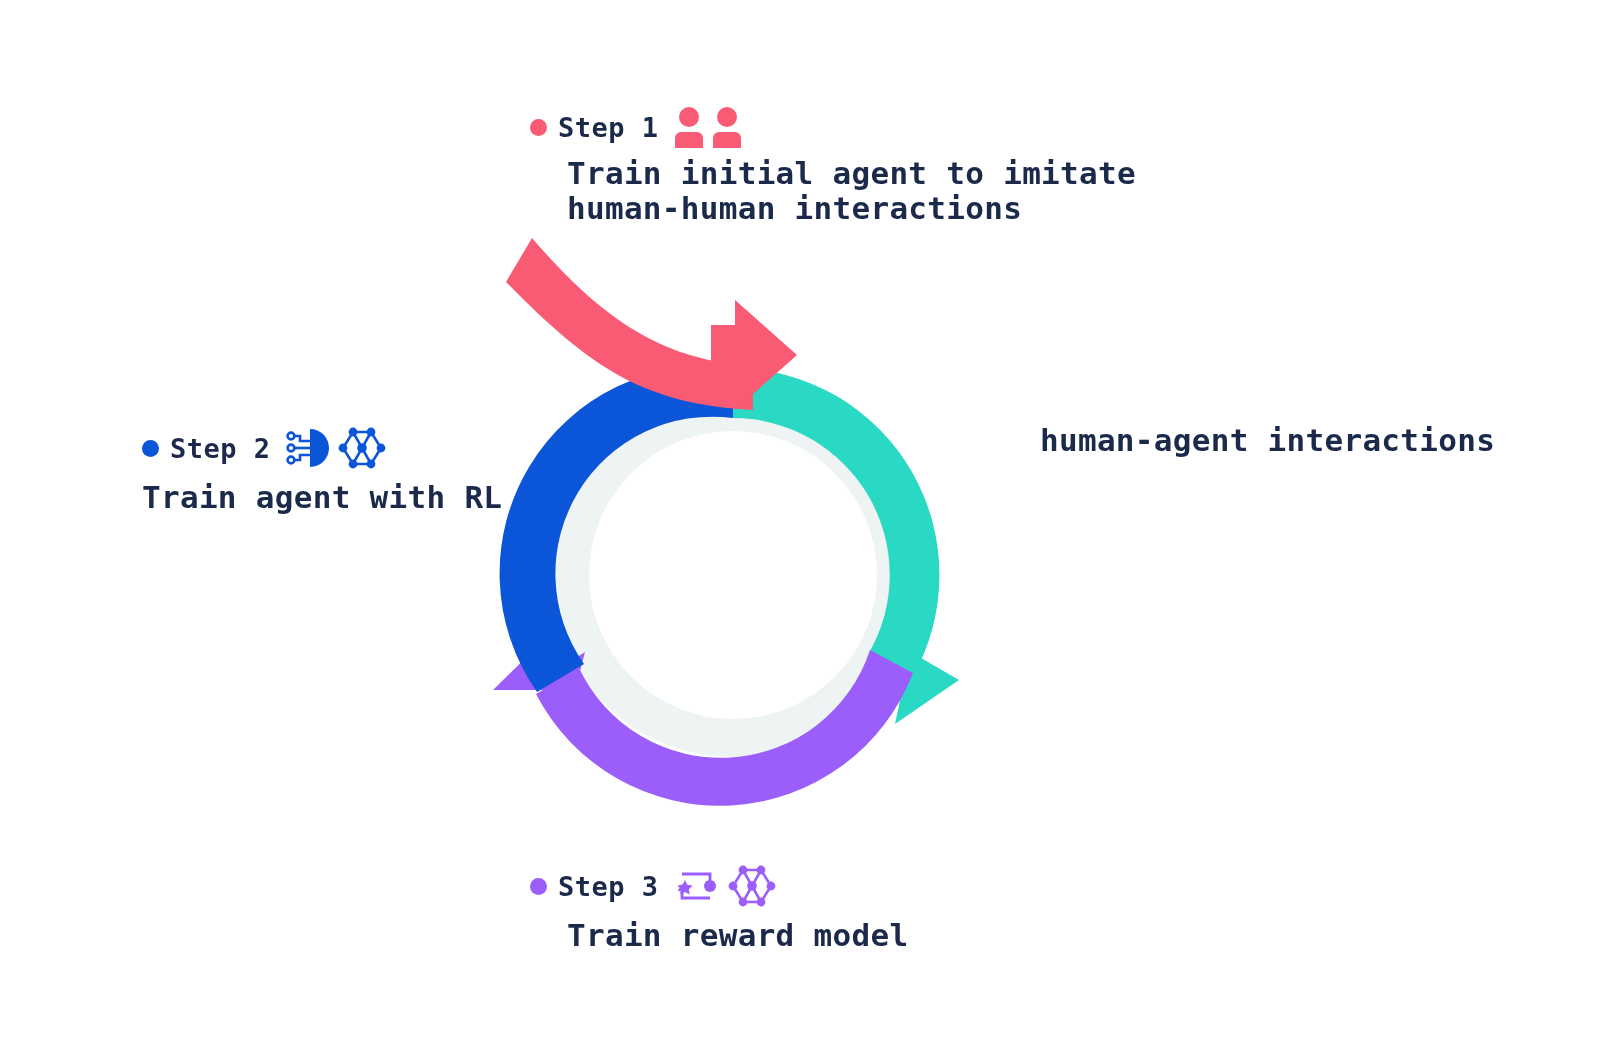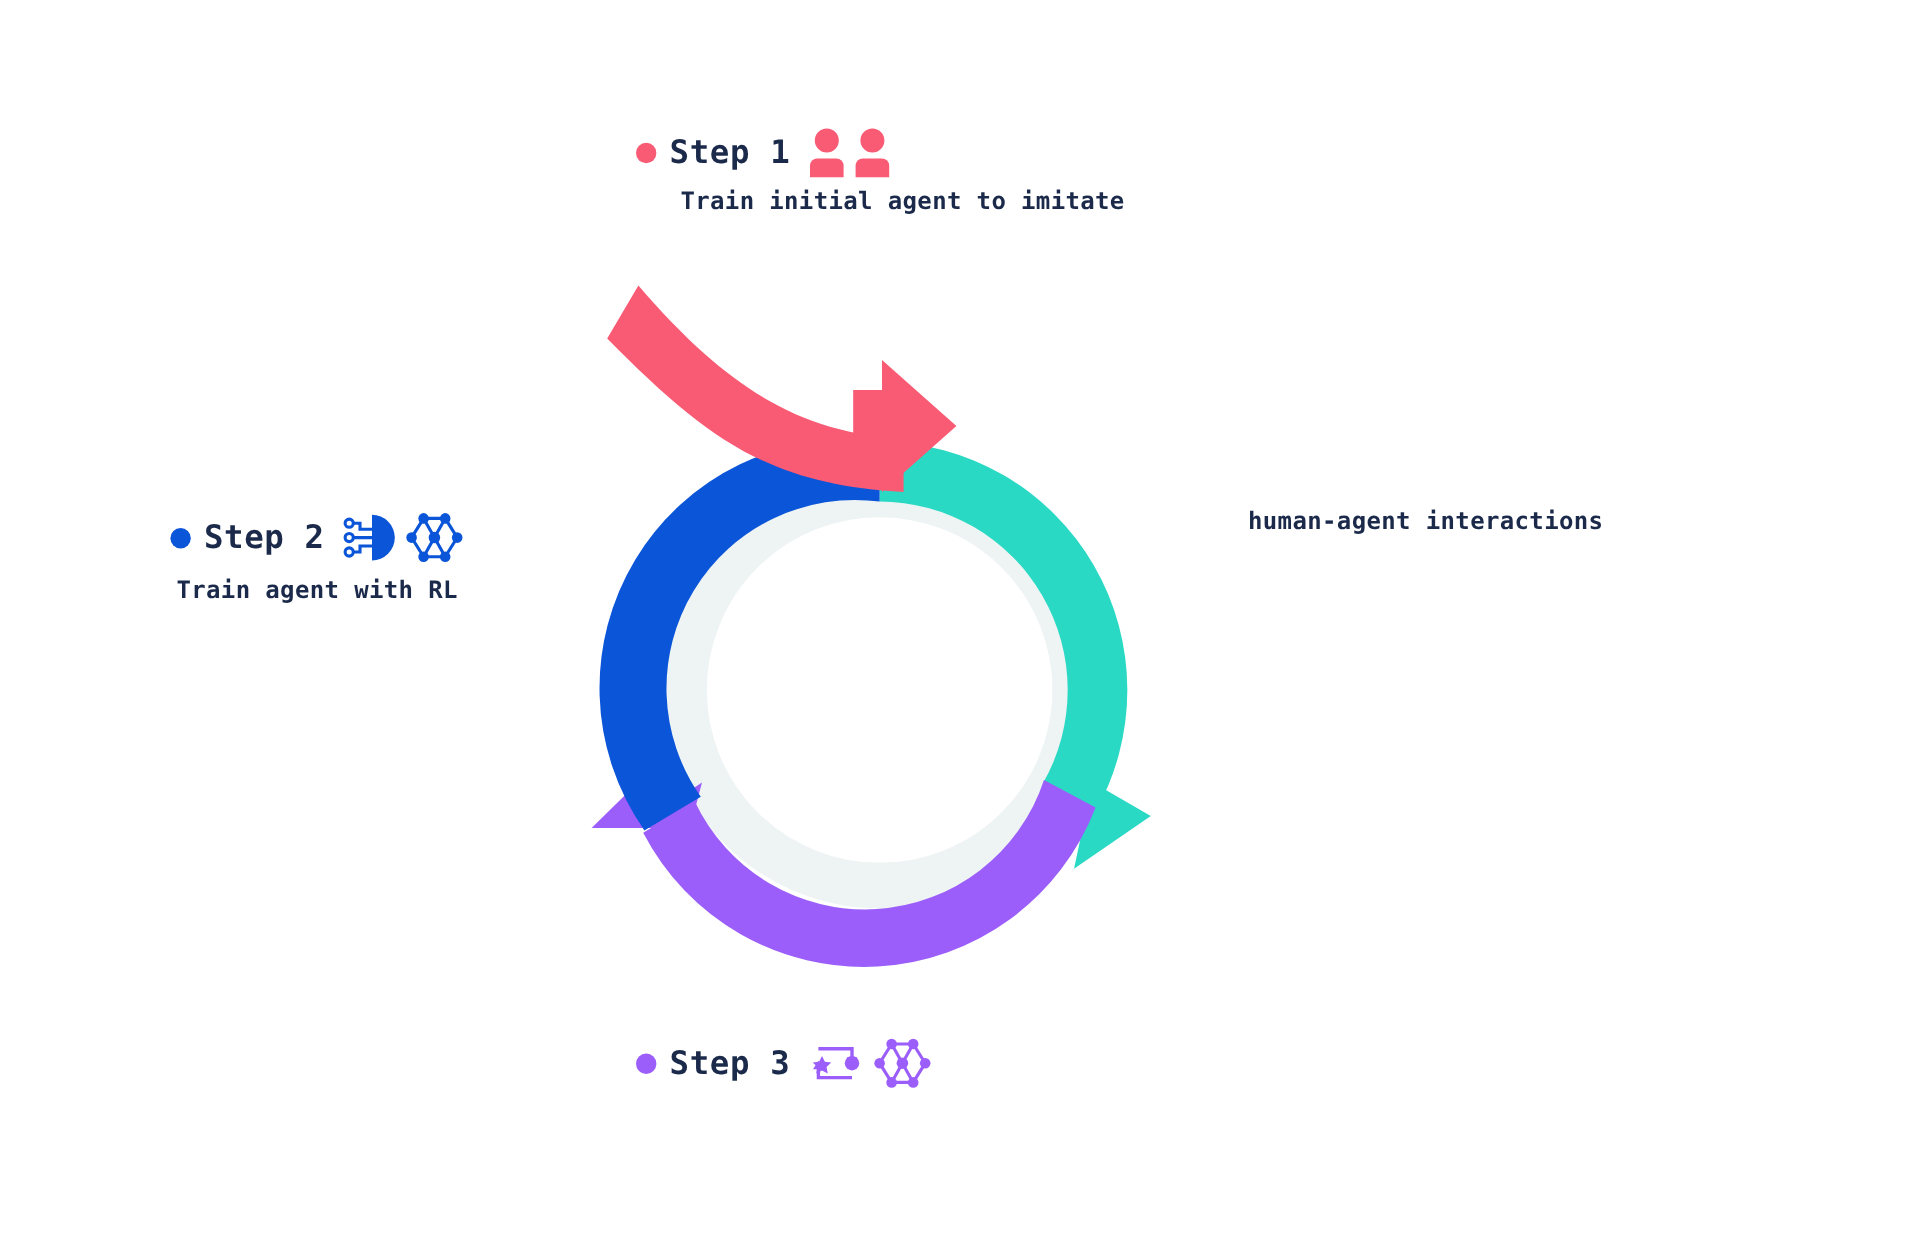--- a/index.html
+++ b/index.html
@@ -50,21 +50,21 @@
     line-height: 1;
     color: #1b2a4a;
   }
   .step-icons {
     display: inline-flex;
     align-items: center;
     margin-left: 13px;
     gap: 7px;
   }
   .step-desc {
-    font-size: 20px;
+    font-size: 31px;
     line-height: 1.08;
     letter-spacing: 0.3px;
     color: #1b2a4a;
     white-space: pre;
     margin-top: 9px;
   }
 
   
   #step-1 { left: 519px; top: 106px; }
   #step-1 .step-desc { margin-left: 37px; }
@@ -136,20 +136,21 @@
       <span class="step-icons">
         <svg width="76" height="42" viewBox="0 0 76 42">
           <circle cx="17" cy="11" r="10" fill="#f95a74"></circle>
           <path d="M3 42 L3 32 a6 6 0 0 1 6 -6 L25 26 a6 6 0 0 1 6 6 L31 42 Z" fill="#f95a74"></path>
           <circle cx="55" cy="11" r="10" fill="#f95a74"></circle>
           <path d="M41 42 L41 32 a6 6 0 0 1 6 -6 L63 26 a6 6 0 0 1 6 6 L69 42 Z" fill="#f95a74"></path>
         </svg>
       </span>
     </div>
     <div class="step-desc">Train initial agent to imitate</div>
+    <div class="step-desc" style="margin-top:2px;margin-left:37px">human-human interactions</div>
   </div>
 
   <div class="step-block" id="step-2">
     <div class="step-desc" style="margin-top:0;margin-left:37px">human-agent interactions</div>
   </div>
 
   <div class="step-block" id="step-3">
     <div class="step-head">
       <span class="bullet" style="background:#9c5efa"></span>
       <span class="step-label">Step 3</span>
@@ -173,20 +174,21 @@
           <circle cx="16" cy="8" r="4.4" fill="#9c5efa"></circle>
           <circle cx="34" cy="8" r="4.4" fill="#9c5efa"></circle>
           <circle cx="44" cy="24" r="4.4" fill="#9c5efa"></circle>
           <circle cx="34" cy="40" r="4.4" fill="#9c5efa"></circle>
           <circle cx="16" cy="40" r="4.4" fill="#9c5efa"></circle>
           <circle cx="6" cy="24" r="4.4" fill="#9c5efa"></circle>
           <circle cx="25" cy="24" r="4.8" fill="#9c5efa"></circle>
         </svg>
       </span>
     </div>
+    <div class="step-desc">Train reward model</div>
   </div>
 
   <div class="step-block" id="step-4">
     <div class="step-head">
       <span class="bullet" style="background:#0b55d8"></span>
       <span class="step-label">Step 2</span>
       <span class="step-icons">
         <svg width="46" height="46" viewBox="0 0 46 46">
           <path d="M26 4 a19 19 0 0 1 0 38 Z" fill="#0b55d8"></path>
           <g stroke="#0b55d8" stroke-width="2.6" fill="none">

